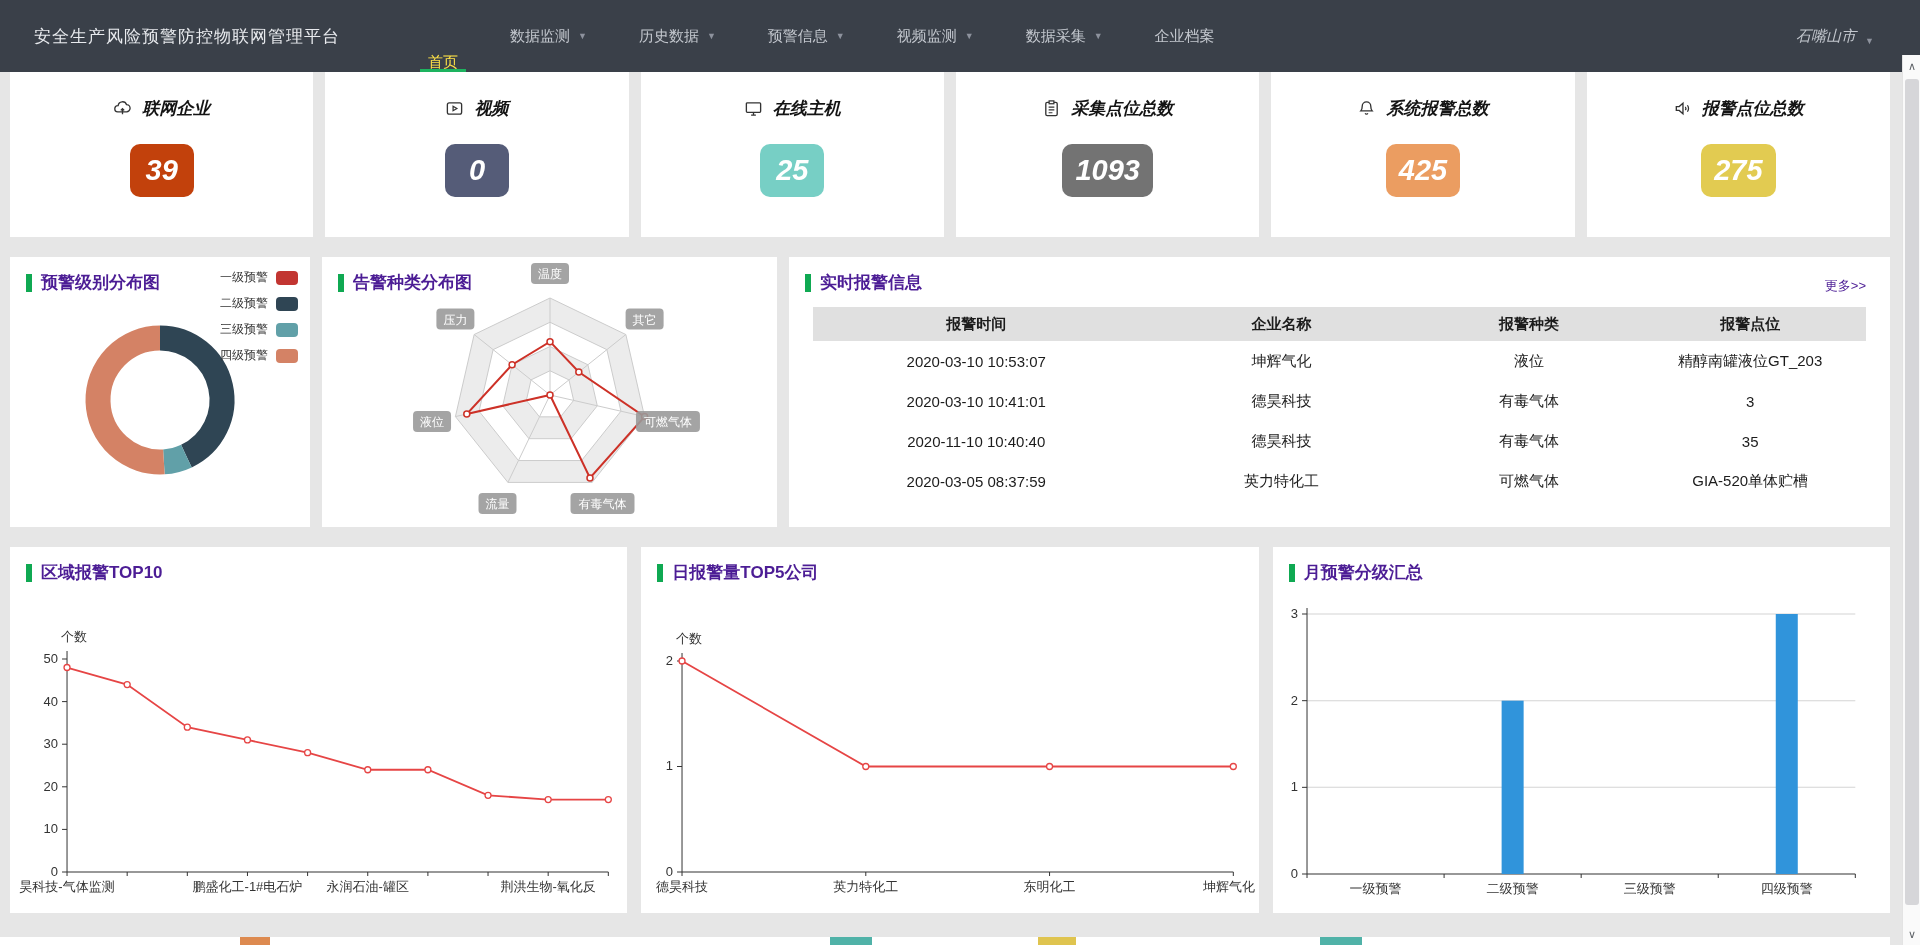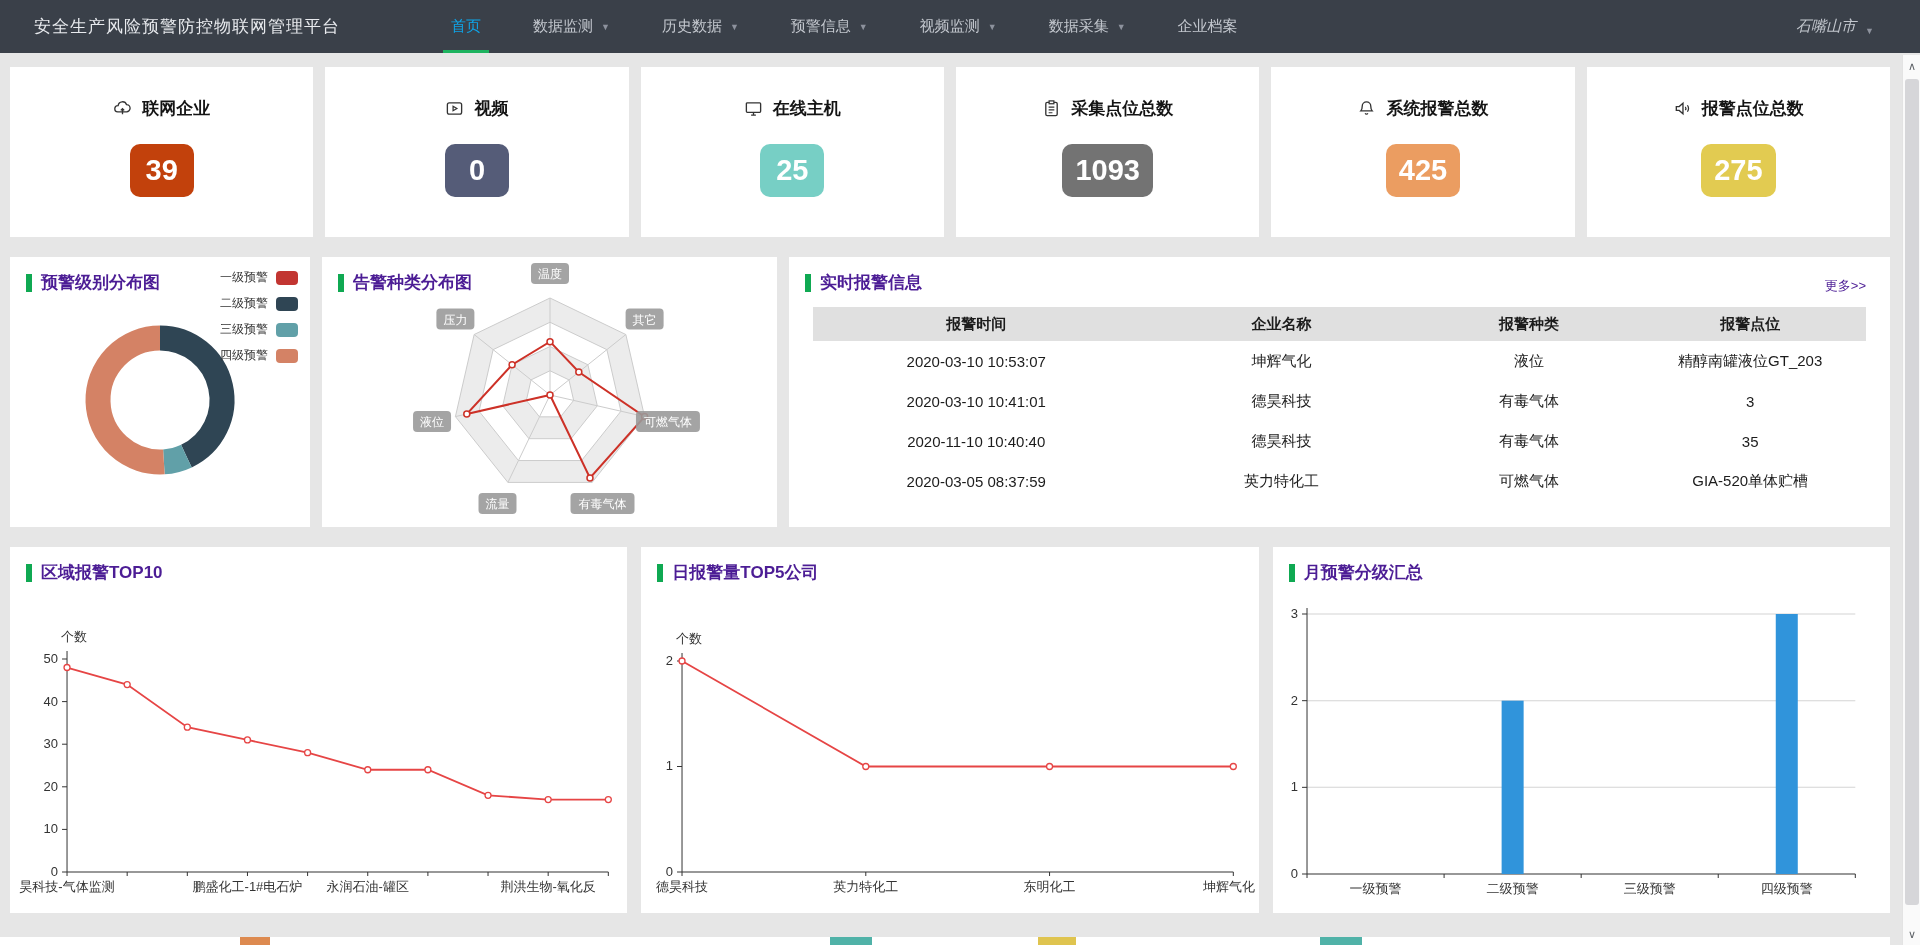--- a/index.html
+++ b/index.html
@@ -1,37 +1,37 @@
 <!DOCTYPE html>
 <html><head>
 <meta charset="utf-8">
 <style>
   * { margin:0; padding:0; box-sizing:border-box; }
   html,body { width:1920px; height:945px; background:#e6e6e6; overflow:hidden;
               font-family:"Liberation Sans","DejaVu Sans",sans-serif; }
 
   
-  .navbar { position:absolute; top:0; left:0; width:1920px; height:53px;
-            background:#3a4049; display:flex; align-items:center; z-index:5;gap:23px; }
+  .navbar { position:absolute; top:0; left:0; width:1920px; height:72px;
+            background:#3a4049; display:flex; align-items:center; z-index:5; }
   .nav-title { color:#e8eaee; font-size:17px; margin-left:34px; letter-spacing:1px; white-space:nowrap; }
   .nav-menu { display:flex; align-items:center; height:100%; margin-left:62px; }
   .nav-item { position:relative; height:100%; display:flex; align-items:center;
               padding:0 26px; color:#c3c7ce; font-size:15px; cursor:pointer; white-space:nowrap; }
   .nav-item .caret { font-size:9px; color:#8d929d; margin-left:8px; }
-  .nav-item.active { color:#0ea5e9; }
+  .nav-item.active { color:#fde047;align-items:flex-end; }
   .nav-item.active::after { content:""; position:absolute; left:18px; right:18px; bottom:0;
                             height:3px; background:#1db35f; }
   .nav-region { margin-left:auto; margin-right:46px; display:flex; align-items:flex-end;
                 color:#c3c7ce; font-size:15px; cursor:pointer;font-style:italic; }
   .nav-region .caret { font-size:9px; color:#8d929d; margin-left:9px; }
 
   
   .content { position:absolute; top:55px; left:10px; width:1880px; }
   .stats-row { margin-top:12px; display:grid; grid-template-columns:repeat(6,1fr);
-               gap:12px; height:170px; }
+               gap:12px; height:170px;font-style:italic; }
   .row2 { margin-top:20px; display:grid; grid-template-columns:300px 455px 1fr;
           gap:12px; height:270px; }
   .row3 { margin-top:20px; display:grid; grid-template-columns:repeat(3,1fr);
           gap:14px; height:366px; }
   .panel { background:#fff; position:relative; overflow:hidden; }
   .panel-title { position:absolute; top:14px; left:16px; display:flex; align-items:center;
                  gap:9px; z-index:3; }
   .panel-title .tbar { width:6px; height:18px; background:#0fa952; }
   .panel-title .ttext { font-size:17px; font-weight:bold; color:#4c1d95; }
   .panel svg { position:absolute; left:0; top:0; width:100%; height:100%; }

